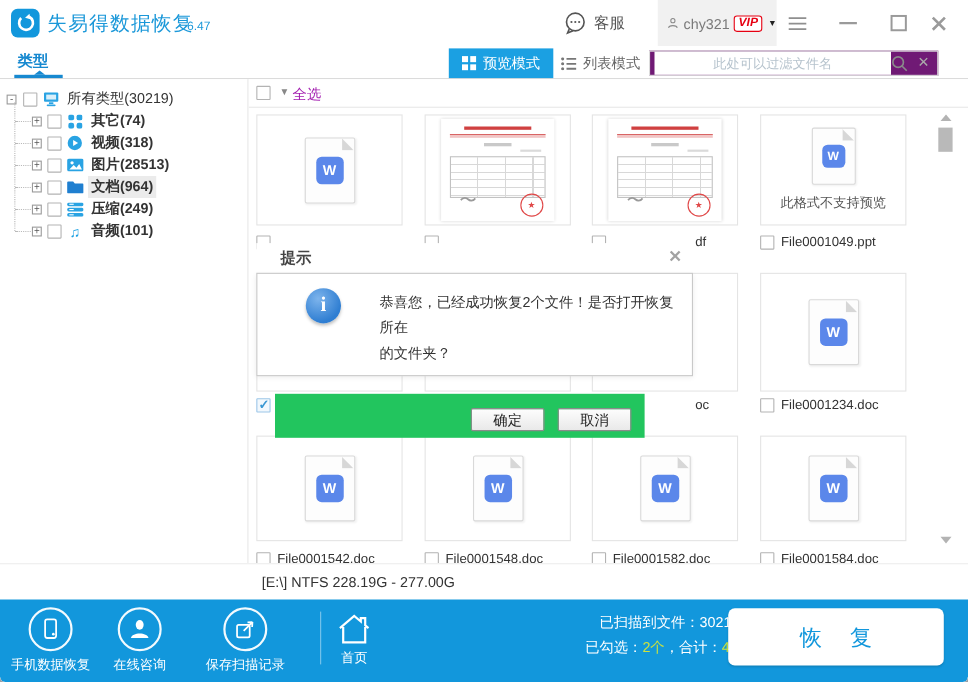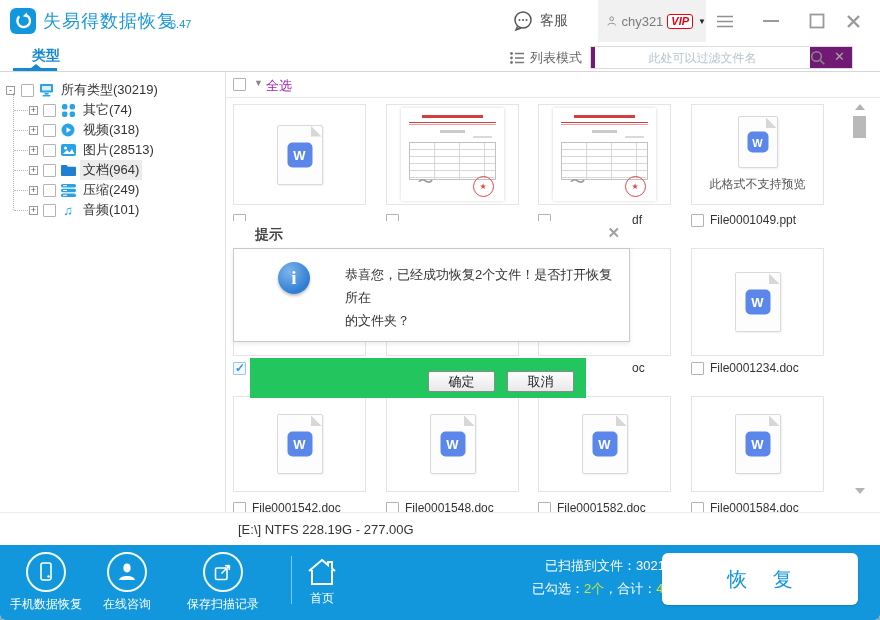--- a/index.html
+++ b/index.html
@@ -16,42 +16,42 @@
   .app-version { position:absolute; left:170px; top:18px; font-size:11px; color:#1b98d9; }
   .support { position:absolute; left:512px; top:9px; height:24px; display:flex; align-items:center; gap:6px; cursor:pointer; }
   .support span { font-size:14px; color:#555; }
   .userpanel { position:absolute; left:598px; top:0; width:108px; height:42px; background:#f1f1f1; display:flex; align-items:center; padding-left:8px; gap:4px; cursor:pointer; }
   .username { font-size:13px; color:#7a7a7a; }
   .vip { font-size:11px; font-style:italic; font-weight:bold; color:#e60012; border:1px solid #e60012; border-radius:3px; padding:0 3px 1px 3px; background:#fff; }
   .caret { font-size:8px; color:#222; margin-left:1px; }
   .winbtn { position:absolute; top:10px; width:26px; height:22px; display:flex; align-items:center; justify-content:center; cursor:pointer; }
   
   .subbar { position:absolute; left:0; top:42px; width:880px; height:30px; background:#fff; border-bottom:1px solid #d7d7d7; }
-  .tab-type { position:absolute; left:32px; top:5px; font-size:14px; font-weight:bold; color:#1789d0; cursor:pointer; }
+  .tab-type { position:absolute; left:16px; top:5px; font-size:14px; font-weight:bold; color:#1789d0; cursor:pointer; }
   .tab-underline { position:absolute; left:13px; top:26px; width:44px; height:3px; background:#1789d0; }
   .tab-underline::before { content:''; position:absolute; left:18px; top:-4px; border-left:5px solid transparent; border-right:5px solid transparent; border-bottom:4px solid #1789d0; }
   .mode-btn { position:absolute; top:2px; height:27px; display:flex; align-items:center; gap:6px; padding:0 12px; font-size:13px; cursor:pointer; }
   .mode-preview { left:408px; background:#1ba0e2; color:#fff; }
   .mode-list { left:498px; color:#666; }
   .searchbox { position:absolute; left:590px; top:4px; width:263px; height:23px; border:1px solid #dcdcdc; background:#701a75; }
   .searchbox input { position:absolute; left:4px; top:0; width:215px; height:21px; border:none; outline:none; text-align:center; font-size:12px; color:#333; font-family:"Liberation Sans",sans-serif; }
   .searchbox input::placeholder { color:#b6c3cd; }
   .search-ic { position:absolute; right:26px; top:3px; cursor:pointer; }
   .clear-ic { position:absolute; right:7px; top:2px; font-size:13px; color:#aaa; cursor:pointer; }
   
   .sidebar { position:absolute; left:0; top:72px; width:226px; height:440px; border-right:1px solid #e2e2e2; background:#fff; }
   .tree { position:absolute; left:0; top:8px; width:226px; }
   .trow { position:relative; height:20px; display:flex; align-items:center; cursor:pointer; }
   .expander { width:9px; height:9px; border:1px solid #9a9a9a; background:#fff; font-size:9px; line-height:7px; text-align:center; color:#555; flex:none; }
   .cb { width:13px; height:13px; border:1px solid #b3b3b3; background:#fff; border-radius:1px; flex:none; }
   .ticon { width:16px; height:14px; flex:none; display:flex; align-items:center; justify-content:center; color:#1ba0e2; }
   .tlabel { font-size:13px; color:#333; white-space:nowrap; padding:1px 3px; }
   .tlabel.sel { background:#ebebeb; }
   .root .expander { margin-left:6px; } .root .cb { margin-left:6px; } .root .ticon { margin-left:4px; } .root .tlabel { margin-left:4px; }
-  .child .expander { margin-left:29px; } .child .cb { margin-left:5px; } .child .ticon { margin-left:4px; } .child .tlabel { margin-left:4px; }
+  .child .expander { margin-left:29px; } .child .cb { margin-left:5px; } .child .ticon { margin-left:4px; } .child .tlabel { margin-left:4px;font-weight:bold; }
   .tree-children { position:relative; }
   .tree-children::before { content:''; position:absolute; left:13px; top:-7px; bottom:10px; border-left:1px dotted #b9b9b9; }
   .child::before { content:''; position:absolute; left:14px; top:10px; width:14px; border-top:1px dotted #b9b9b9; }
   
   .main { position:absolute; left:226px; top:72px; width:654px; height:440px; overflow:hidden; background:#fff; }
   .selrow { position:absolute; left:0; top:0; width:654px; height:26px; border-bottom:1px solid #e8e8e8; }
   .selrow .cb { position:absolute; left:7px; top:6px; }
   .sel-arrow { position:absolute; left:28px; top:6px; font-size:9px; color:#888; }
   .sel-label { position:absolute; left:40px; top:5px; font-size:13px; color:#a21caf; }
   .tile { position:absolute; width:133px; background:#fff; border:1px solid #e4e4e4; }
@@ -168,20 +168,29 @@
     <div class="winbtn" style="left:840px;">
       <svg width="15" height="15" viewBox="0 0 15 15">
           <path d="M2 2 L13 13 M13 2 L2 13" stroke="#9a9a9a" stroke-width="2.4"></path>
         </svg>
     </div>
   </div>
 
   <div class="subbar">
     <div class="tab-type">类型</div>
     <div class="tab-underline"></div>
+    <div class="mode-btn mode-preview">
+      <svg width="13" height="13" viewBox="0 0 13 13">
+          <rect x="0" y="0" width="5.5" height="5.5" fill="#fff"></rect>
+          <rect x="7.5" y="0" width="5.5" height="5.5" fill="#fff"></rect>
+          <rect x="0" y="7.5" width="5.5" height="5.5" fill="#fff"></rect>
+          <rect x="7.5" y="7.5" width="5.5" height="5.5" fill="#fff"></rect>
+        </svg>
+      <span>预览模式</span>
+    </div>
     <div class="mode-btn mode-list">
       <svg width="14" height="12" viewBox="0 0 14 12">
           <circle cx="1.5" cy="1.5" r="1.4" fill="#777"></circle>
           <circle cx="1.5" cy="6" r="1.4" fill="#777"></circle>
           <circle cx="1.5" cy="10.5" r="1.4" fill="#777"></circle>
           <path d="M5 1.5h9M5 6h9M5 10.5h9" stroke="#777" stroke-width="1.6"></path>
         </svg>
       <span>列表模式</span>
     </div>
     <div class="searchbox">

